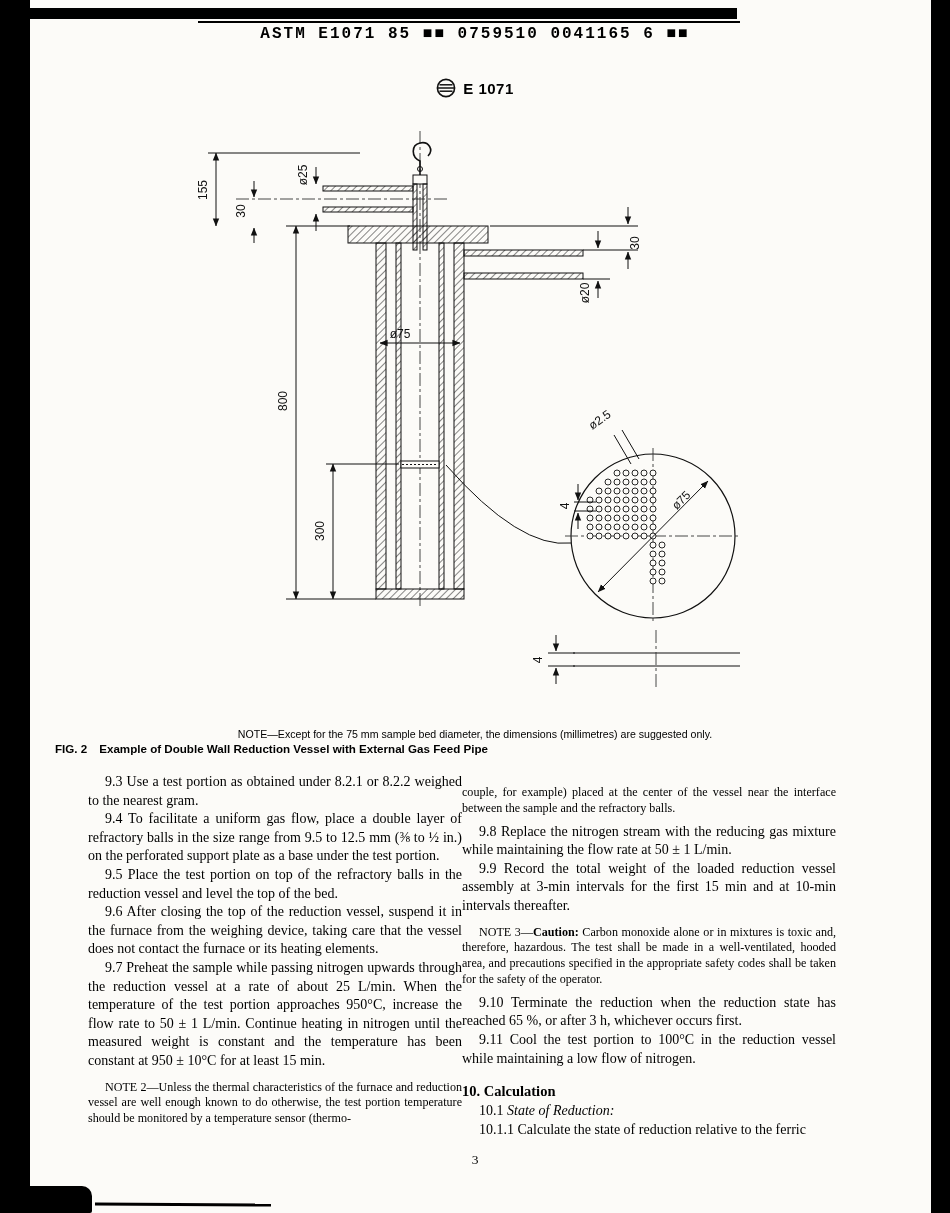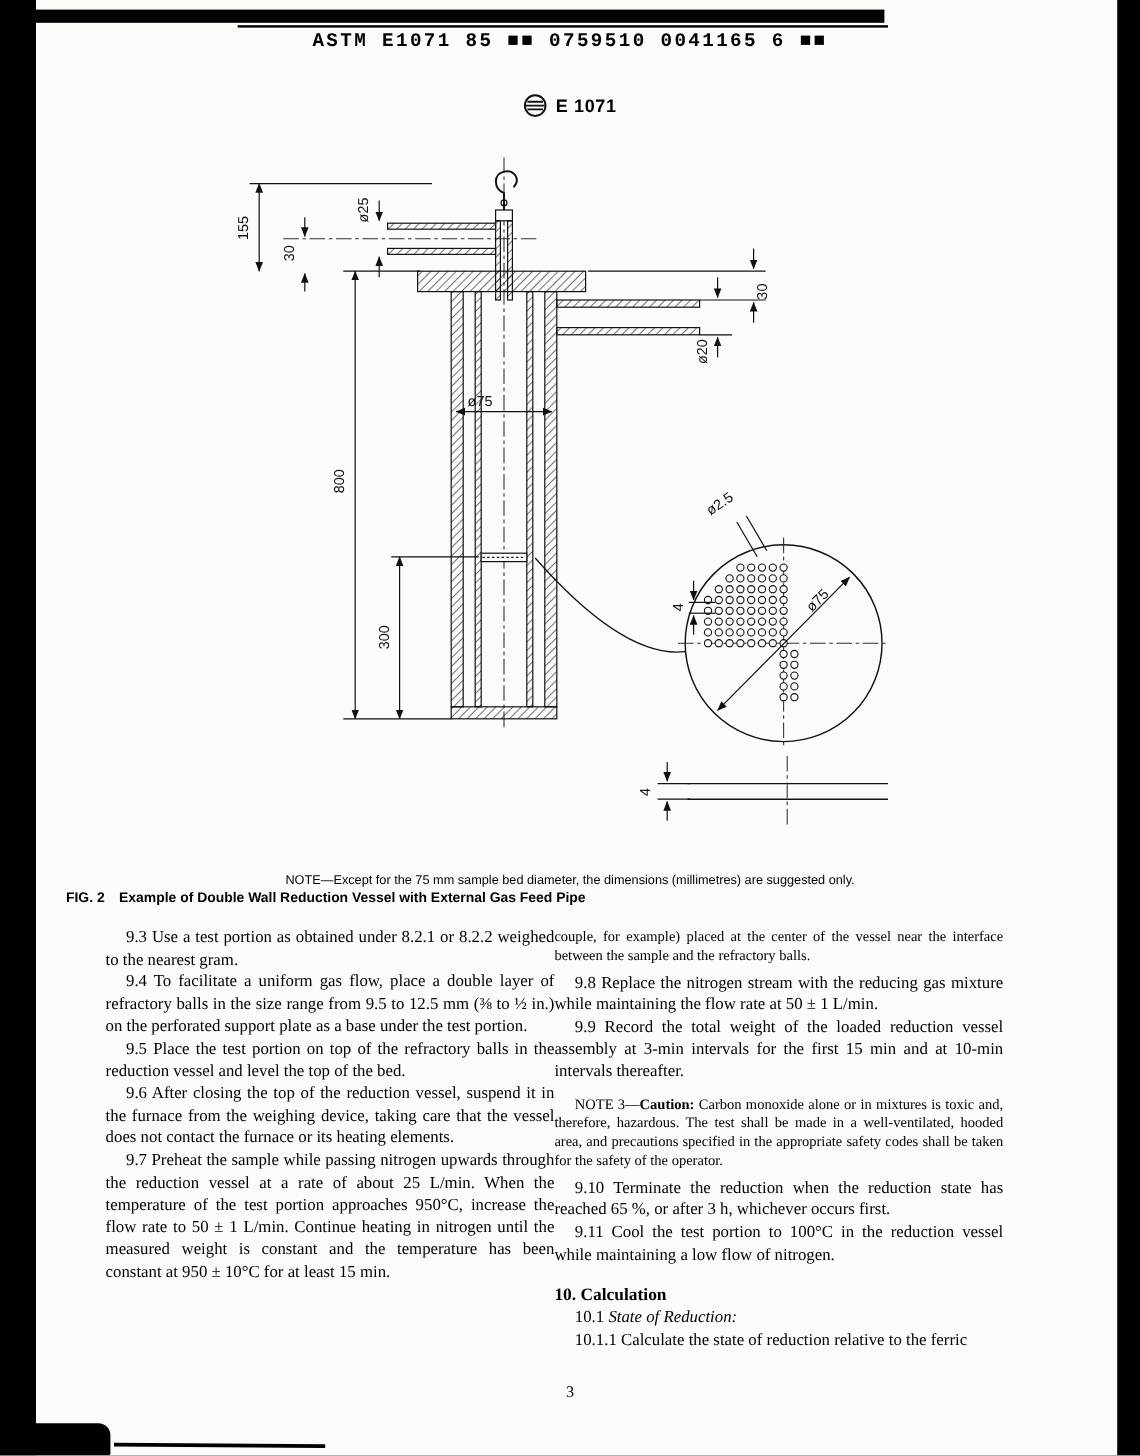--- a/index.html
+++ b/index.html
@@ -27,21 +27,21 @@
   .fig-note{position:absolute;left:55px;top:728px;width:840px;text-align:center;
      font-family:"Liberation Sans",sans-serif;font-size:10.6px;}
   .fig-caption{position:absolute;left:55px;top:742px;width:840px;
      font-family:"Liberation Sans",sans-serif;font-size:11.6px;font-weight:bold;}
   .fig-caption .lbl{margin-right:12px;}
   
   .columns{position:absolute;left:88px;top:773px;width:776px;display:flex;}
   .col{width:374px;}
   .para{margin:0;font-size:14px;line-height:18.6px;text-align:justify;text-indent:17px;}
   .note{margin:9px 0 0 0;font-size:12.1px;line-height:15.8px;text-align:justify;text-indent:17px;}
-  .noindent{text-indent:0;margin-top:0;}
+  .noindent{text-indent:0;margin-top:12px;}
   .gap{margin-top:6px;}
   .h2{margin:15px 0 2px 0;font-size:14.5px;font-weight:bold;text-indent:0;text-align:left;}
   .page-num{position:absolute;left:0;top:1152px;width:950px;text-align:center;font-size:13.5px;}
 </style>
 </head>
 <body>
 
 <div class="page">
 
   <div class="bar-left"></div>
@@ -232,20 +232,21 @@
     <span class="lbl">FIG. 2</span><span>Example of Double Wall Reduction Vessel with External Gas Feed Pipe</span>
   </div>
 
   <div class="columns">
     <div class="col">
       <p class="para">9.3 Use a test portion as obtained under 8.2.1 or 8.2.2 weighed to the nearest gram.</p>
       <p class="para">9.4 To facilitate a uniform gas flow, place a double layer of refractory balls in the size range from 9.5 to 12.5 mm (⅜ to ½ in.) on the perforated support plate as a base under the test portion.</p>
       <p class="para">9.5 Place the test portion on top of the refractory balls in the reduction vessel and level the top of the bed.</p>
       <p class="para">9.6 After closing the top of the reduction vessel, suspend it in the furnace from the weighing device, taking care that the vessel does not contact the furnace or its heating elements.</p>
       <p class="para">9.7 Preheat the sample while passing nitrogen upwards through the reduction vessel at a rate of about 25 L/min. When the temperature of the test portion approaches 950°C, increase the flow rate to 50 ± 1 L/min. Continue heating in nitrogen until the measured weight is constant and the temperature has been constant at 950 ± 10°C for at least 15 min.</p>
+      <p class="note">NOTE 2—Unless the thermal characteristics of the furnace and reduction vessel are well enough known to do otherwise, the test portion temperature should be monitored by a temperature sensor (thermo-</p>
     </div>
     <div class="col">
       <p class="note noindent">couple, for example) placed at the center of the vessel near the interface between the sample and the refractory balls.</p>
       <p class="para gap">9.8 Replace the nitrogen stream with the reducing gas mixture while maintaining the flow rate at 50 ± 1 L/min.</p>
       <p class="para">9.9 Record the total weight of the loaded reduction vessel assembly at 3-min intervals for the first 15 min and at 10-min intervals thereafter.</p>
       <p class="note"><span>NOTE 3—</span><b>Caution:</b><span> Carbon monoxide alone or in mixtures is toxic and, therefore, hazardous. The test shall be made in a well-ventilated, hooded area, and precautions specified in the appropriate safety codes shall be taken for the safety of the operator.</span></p>
       <p class="para gap">9.10 Terminate the reduction when the reduction state has reached 65 %, or after 3 h, whichever occurs first.</p>
       <p class="para">9.11 Cool the test portion to 100°C in the reduction vessel while maintaining a low flow of nitrogen.</p>
       <p class="h2">10. Calculation</p>
       <p class="para"><span>10.1 </span><i>State of Reduction:</i></p>

